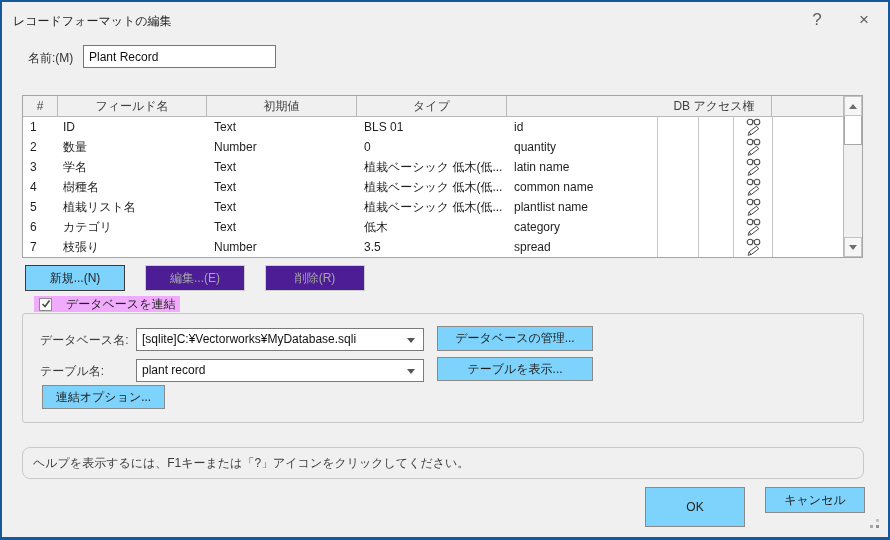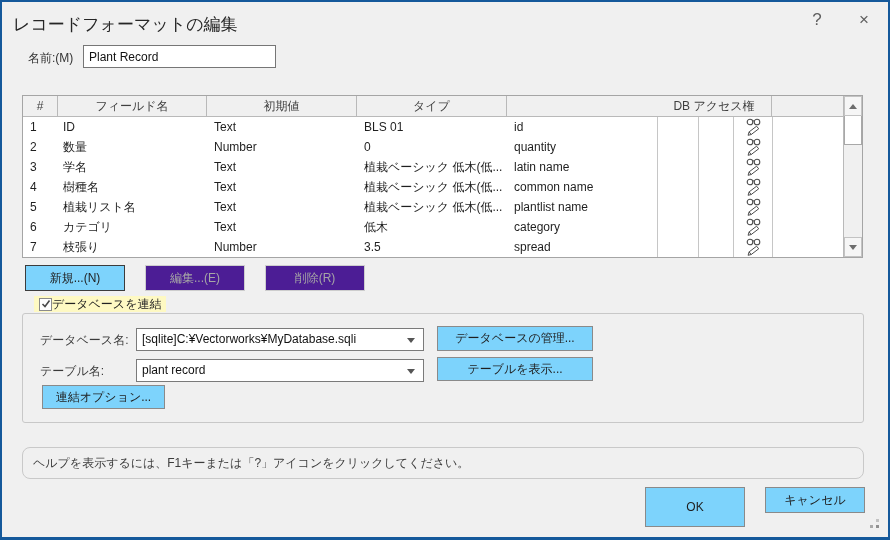--- a/index.html
+++ b/index.html
@@ -2,21 +2,21 @@
 <html><head>
 <meta charset="utf-8">
 <style>
   html,body{margin:0;padding:0;}
   body{width:890px;height:540px;font-family:"Liberation Sans","DejaVu Sans",sans-serif;font-size:12px;color:#222;background:#fff;}
   .dialog{position:relative;width:890px;height:540px;box-sizing:border-box;background:#f0f0f0;
           border:2px solid #15599b;border-bottom-width:3px;overflow:hidden;}
   .abs{position:absolute;}
 
   
-  .title{left:11px;top:11px;font-size:17px;color:#262626;}
+  .title{left:11px;top:11px;font-size:12px;color:#262626;}
   .titlebtn{top:6px;width:26px;height:24px;text-align:center;line-height:24px;font-size:17px;color:#5f5f5f;cursor:default;}
 
   
   .lbl{color:#333;}
   .name-label{left:26px;top:48px;}
   .textbox{box-sizing:border-box;background:#fff;border:1px solid #767676;font-size:12px;color:#111;
            font-family:"Liberation Sans","DejaVu Sans",sans-serif;padding:2px 5px;}
   .name-input{left:81px;top:43px;width:193px;height:23px;}
 
   
@@ -62,21 +62,21 @@
   .btn-edit{left:143px;top:263px;width:100px;height:26px;}
   .btn-del{left:263px;top:263px;width:100px;height:26px;}
   .btn-manage{left:435px;top:324px;width:156px;height:25px;}
   .btn-show{left:435px;top:355px;width:156px;height:24px;}
   .btn-linkopt{left:40px;top:383px;width:123px;height:24px;}
   .btn-ok{left:643px;top:485px;width:100px;height:40px;}
   .btn-cancel{left:763px;top:485px;width:100px;height:26px;}
 
   
   .groupbox{left:20px;top:311px;width:842px;height:110px;box-sizing:border-box;border:1px solid #c8c8c8;border-radius:3px;}
-  .group-label{left:32px;top:294px;background:#fef9c3;padding:0 5px;display:flex;align-items:center;gap:0;height:16px;}
+  .group-label{left:32px;top:294px;background:#f0abfc;padding:0 5px;display:flex;align-items:center;gap:14px;height:16px;}
   .checkbox{width:13px;height:13px;box-sizing:border-box;border:1px solid #8b8b8b;background:#fff;display:inline-flex;
             align-items:center;justify-content:center;}
   .field-label-db{left:38px;top:330px;color:#3a3a3a;}
   .field-label-table{left:38px;top:361px;color:#3a3a3a;}
   .combo{box-sizing:border-box;background:#fff;border:1px solid #7a7a7a;line-height:21px;padding:0 20px 0 5px;
          white-space:nowrap;overflow:hidden;color:#111;}
   .combo-db{left:134px;top:326px;width:288px;height:23px;}
   .combo-table{left:134px;top:357px;width:288px;height:23px;}
   .combo-arrow{position:absolute;right:8px;top:9px;width:0;height:0;border-left:4px solid transparent;
                border-right:4px solid transparent;border-top:5px solid #555;}

